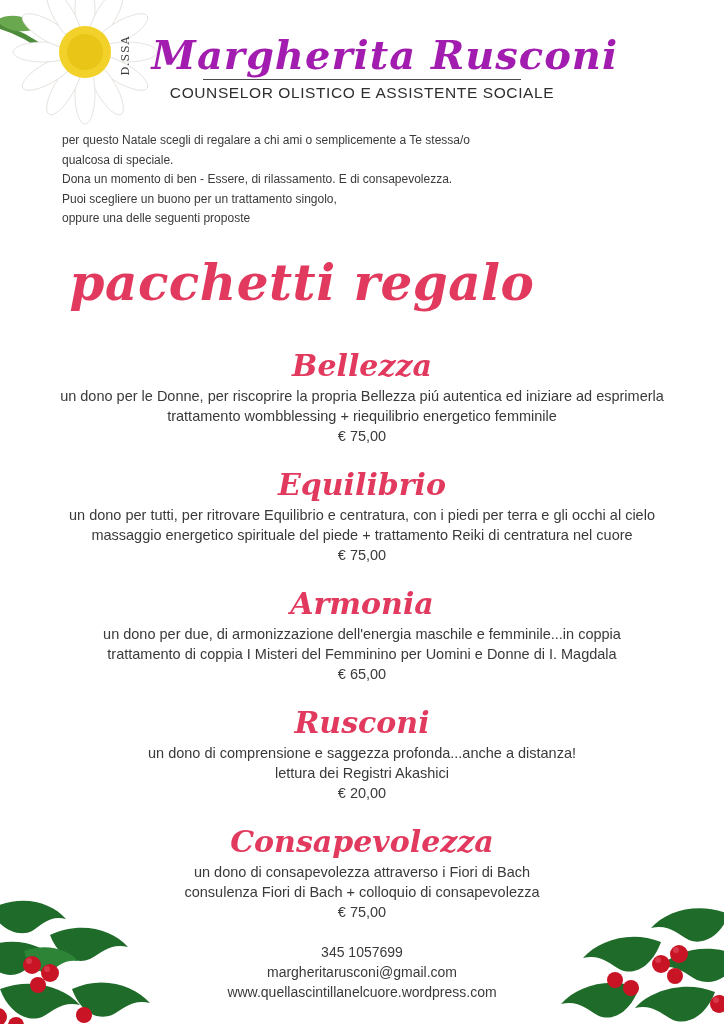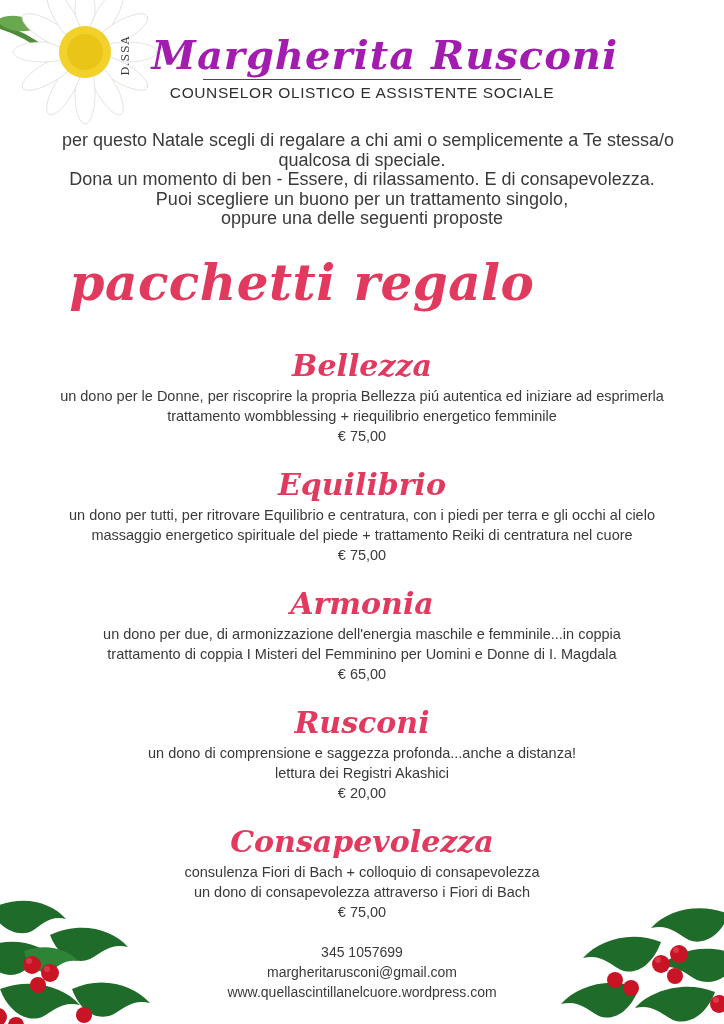--- a/index.html
+++ b/index.html
@@ -96,22 +96,21 @@
     color: #2f2f2f;
     white-space: nowrap;
   }
 
   
   .intro {
     position: absolute;
     top: 131px;
     left: 62px;
     width: 600px;
-    text-align: center;
-    font-size: 18px;
+    font-size: 12px;
     line-height: 19.5px;
     color: #3a3a3a;
   }
   .intro div { white-space: nowrap; }
 
   
   .big-title {
     position: absolute;
     top: 253px;
     left: 0;
@@ -241,22 +240,22 @@
 
     <div class="package">
       <div class="package-title">Rusconi</div>
       <div class="package-line">un dono di comprensione e saggezza profonda...anche a distanza!</div>
       <div class="package-line">lettura dei Registri Akashici</div>
       <div class="package-price">€ 20,00</div>
     </div>
 
     <div class="package">
       <div class="package-title">Consapevolezza</div>
+      <div class="package-line">un dono di consapevolezza attraverso i Fiori di Bach</div>
       <div class="package-line">consulenza Fiori di Bach + colloquio di consapevolezza</div>
-      <div class="package-line">un dono di consapevolezza attraverso i Fiori di Bach</div>
       <div class="package-price">€ 75,00</div>
     </div>
 
   </div>
 
   <svg class="holly-left" viewBox="0 0 230 200">
     <g fill="#1f6b2a">
       <path d="M10 70 C 40 55, 70 62, 86 80 C 70 76, 62 86, 52 92 C 40 98, 20 92, 10 70 Z"></path>
       <path d="M0 110 C 30 96, 62 104, 78 122 C 60 118, 52 128, 40 134 C 26 140, 8 132, 0 110 Z"></path>
       <path d="M20 150 C 52 138, 84 148, 100 166 C 82 162, 74 172, 62 178 C 46 184, 28 172, 20 150 Z"></path>

